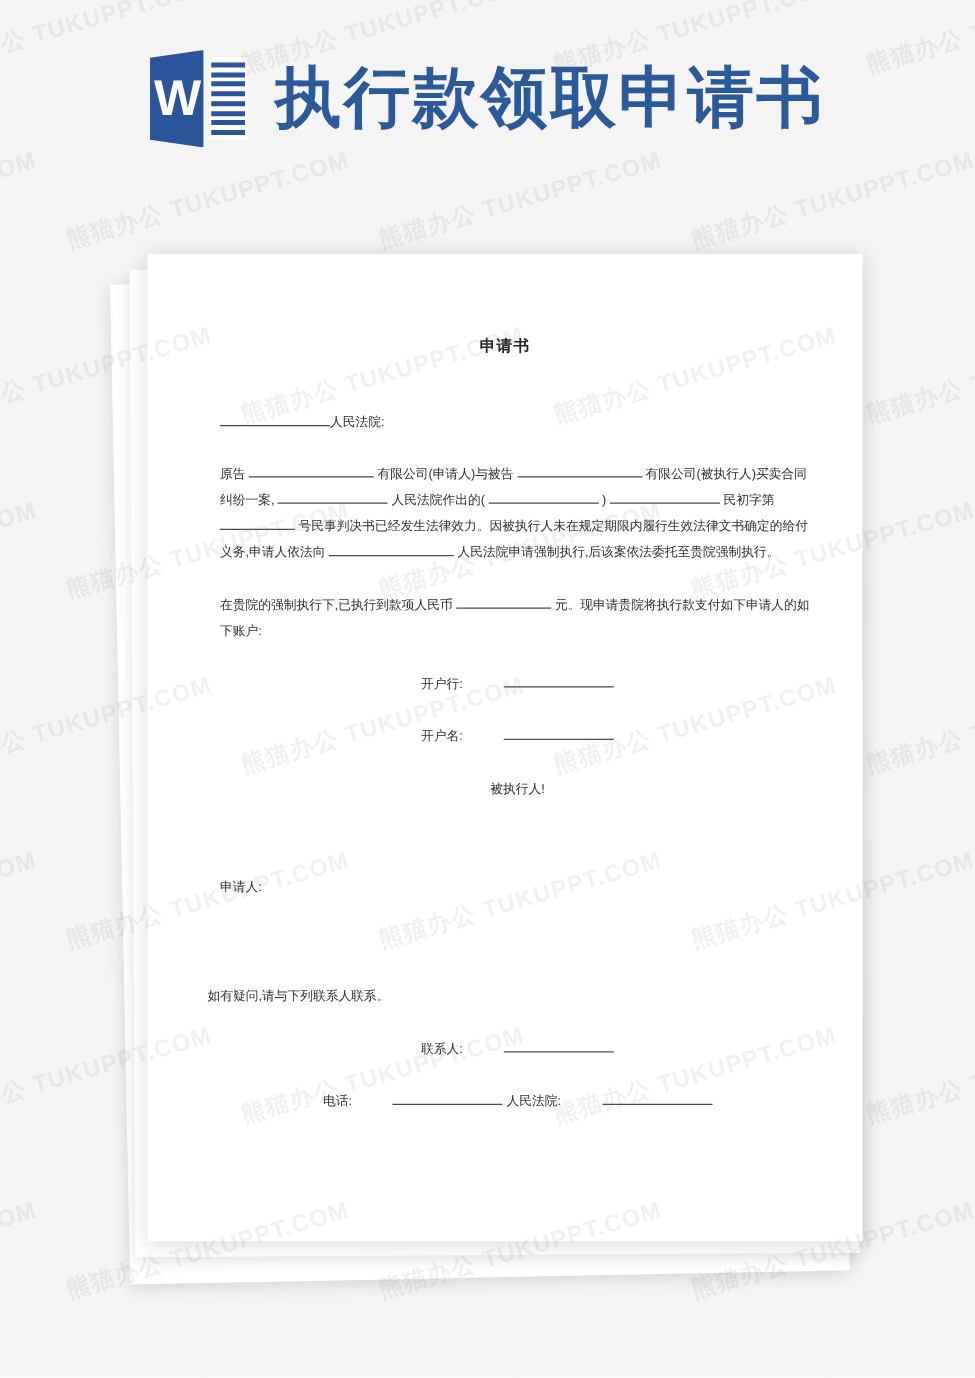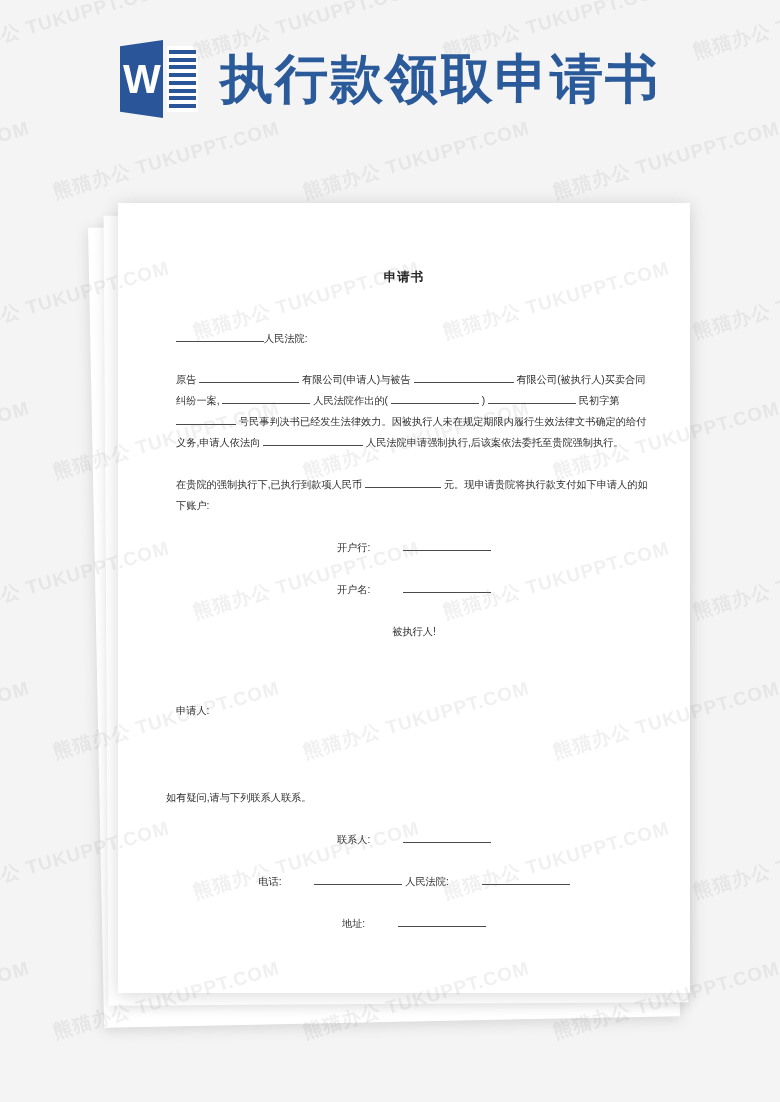--- a/index.html
+++ b/index.html
@@ -286,24 +286,20 @@
         <span class="gap-3"></span><span class="ul ul-l"></span>
       </div>
 
       <div class="blk field-line">
         <span>电话:</span>
         <span class="gap-3"></span><span class="ul ul-l"></span>
         <span>人民法院:</span>
         <span class="gap-3"></span><span class="ul ul-l"></span>
       </div>
 
-      <div class="blk field-line">
-        <span>地址:</span>
-        <span class="gap-3"></span><span class="ul ul-l"></span>
-      </div>
 
     </div>
   </div>
 </div>
 
 <div class="watermark-layer" id="wmLayer">
     <div class="wm" style="color: rgba(120, 120, 120, 0.11); left: -60px; top: 40px;">熊猫办公 TUKUPPT.COM</div>
     <div class="wm" style="color: rgba(120, 120, 120, 0.11); left: 190px; top: 40px;">熊猫办公 TUKUPPT.COM</div>
     <div class="wm" style="color: rgba(120, 120, 120, 0.11); left: 440px; top: 40px;">熊猫办公 TUKUPPT.COM</div>
     <div class="wm" style="color: rgba(120, 120, 120, 0.11); left: 690px; top: 40px;">熊猫办公 TUKUPPT.COM</div>

